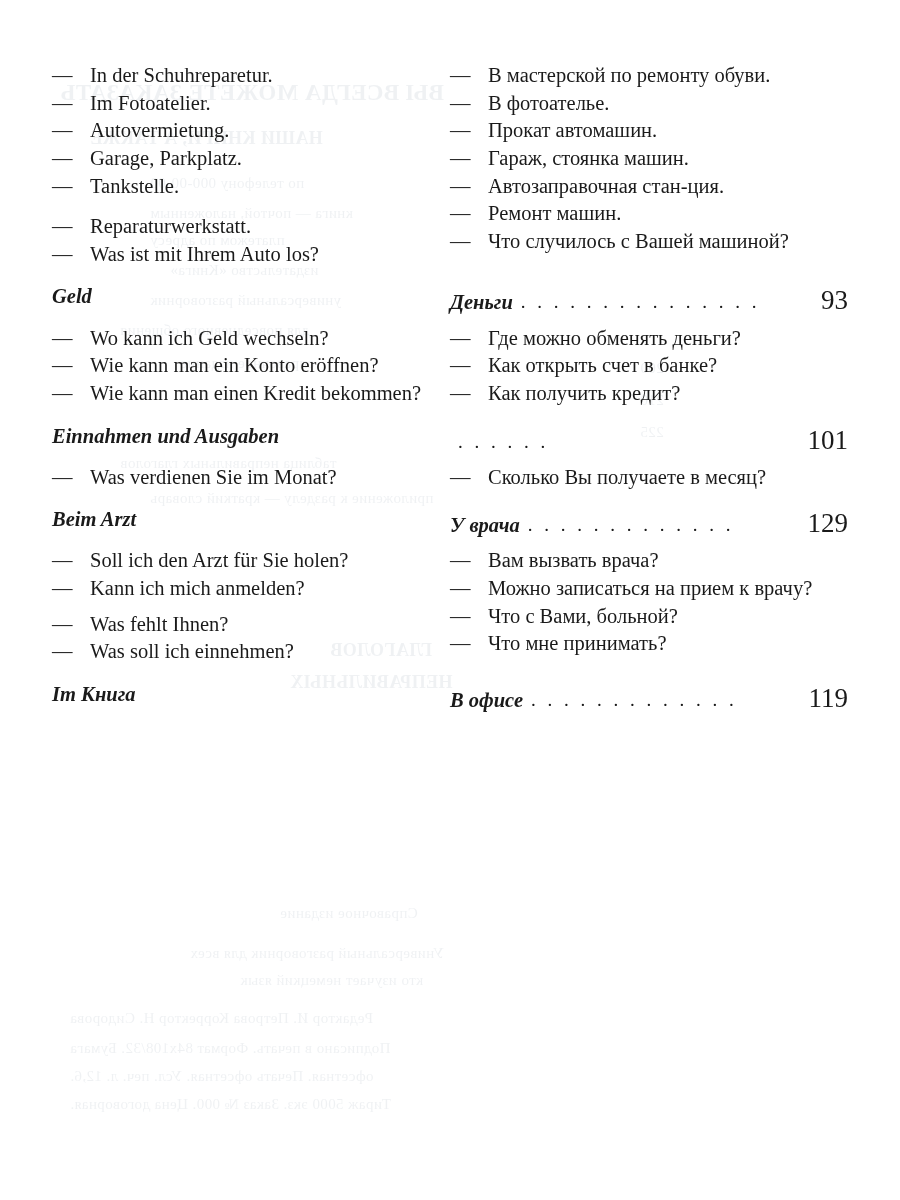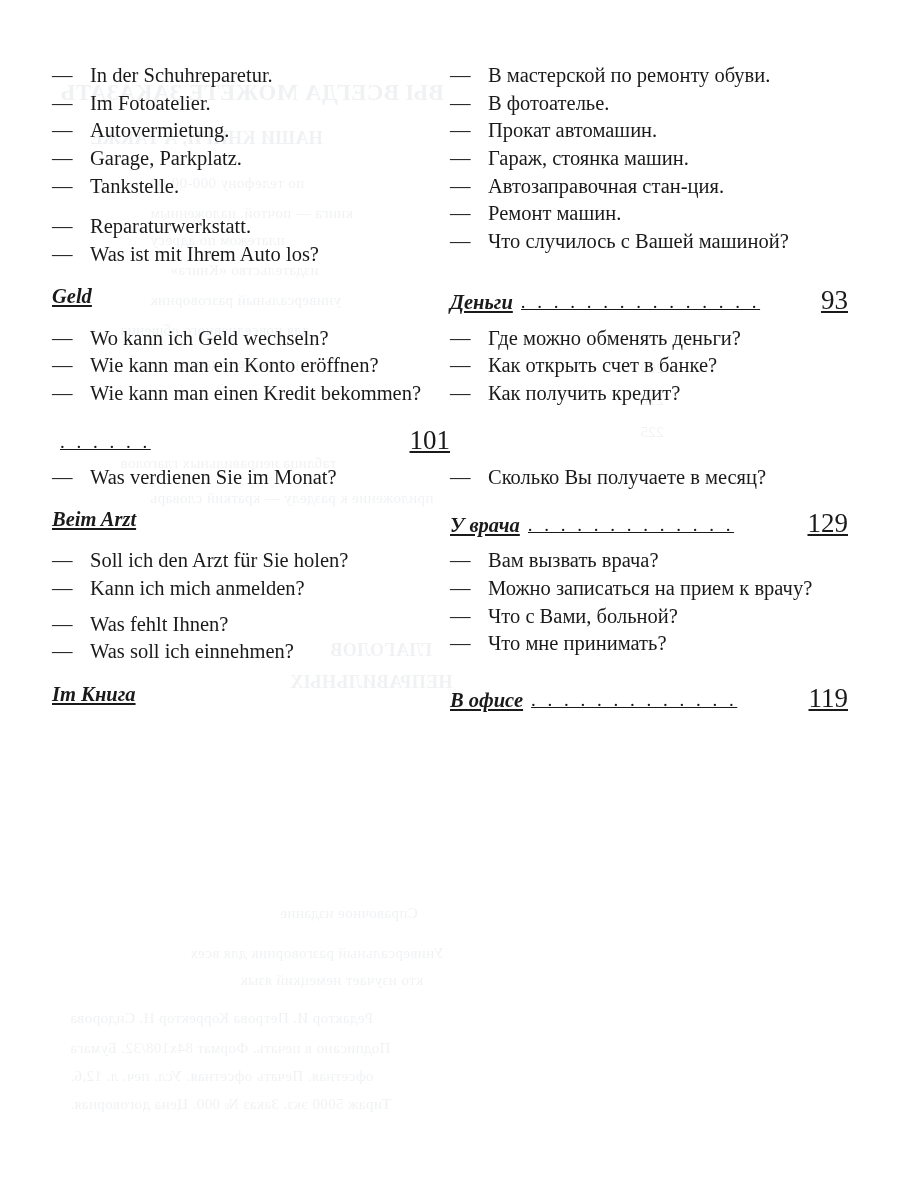--- a/index.html
+++ b/index.html
@@ -87,21 +87,20 @@
   .heading {
     font-weight: bold;
     font-style: italic;
     font-size: 20.5px;
     line-height: 1.3;
     margin-top: 15px;
     margin-bottom: 6px;
     display: flex;
     align-items: baseline;
     white-space: nowrap;
-    text-decoration: underline;
   }
   .heading .htext { flex: 0 0 auto; }
   .heading .leader {
     flex: 1 1 auto;
     margin: 0 6px 0 8px;
     overflow: hidden;
     white-space: nowrap;
     font-style: normal;
     font-weight: normal;
     letter-spacing: 3.5px;
@@ -258,20 +257,25 @@
           <span class="etext">Как открыть счет в банке?</span>
         </div>
         <div class="entry">
           <span class="dash">—</span>
           <span class="etext">Как получить кредит?</span>
         </div>
       </div>
     </div>
 
     <div class="row">
+      <div class="col col-left">
+        <div class="heading">
+          <span class="htext">Einnahmen und Ausgaben</span>
+        </div>
+      </div>
       <div class="col col-right">
         <div class="heading">
           <span class="leader">. . . . . .</span>
           <span class="pageno">101</span>
         </div>
       </div>
     </div>
 
     <div class="row block">
       <div class="col col-left">

